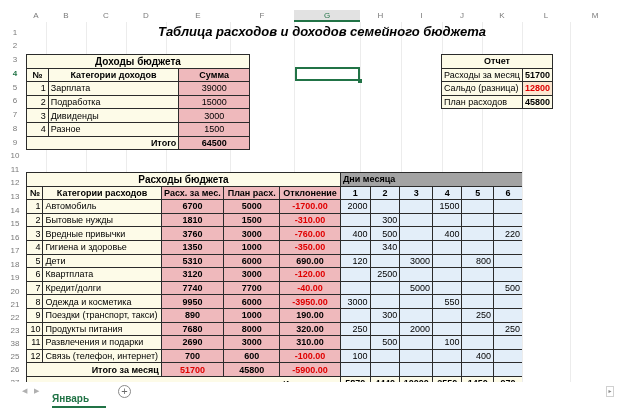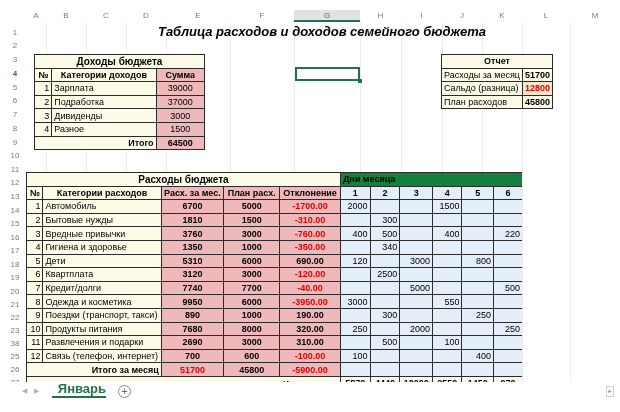--- a/index.html
+++ b/index.html
@@ -12,32 +12,32 @@
 
   .gridv { position: absolute; top: 22px; bottom: 30px; width: 1px; background: #ececec; }
 
   .title { position: absolute; top: 24px; left: 26px; width: 592px; text-align: center; font-size: 13px; font-weight: bold; font-style: italic; }
 
   table { position: absolute; border-collapse: collapse; font-size: 9px; }
   td { border: 1px solid #2b2b2b; height: 13.6px; padding: 0 2px; white-space: nowrap; overflow: hidden; }
   .cream { background: #fdfbe8; }
   .pink { background: #efb9bc; }
   .blue { background: #e3eef9; }
-  .grey { background: #15803d; }
+  .grey { background: #a3a3a3; }
   .b { font-weight: bold; }
   .c { text-align: center; }
   .r { text-align: right; }
   .red { color: #e00000; }
   .peach { background: #fbe6d0; }
 
   .selcell { position: absolute; left: 295px; top: 67px; width: 65px; height: 14px; border: 2px solid #217346; }
   .selcell::after { content: ""; position: absolute; right: -4px; bottom: -4px; width: 4px; height: 4px; background: #217346; }
 
   .tabbar { position: absolute; left: 0; right: 0; bottom: 0; height: 30px; background: #fff; }
-  .sheet-tab { position: absolute; left: 52px; top: 0; width: 54px; height: 16px; border-bottom: 2px solid #217346; font-size: 13px; font-weight: bold; color: #217346; text-align: right; line-height: 14px; }
+  .sheet-tab { position: absolute; left: 52px; top: 10px; width: 54px; height: 16px; border-bottom: 2px solid #217346; font-size: 10px; font-weight: bold; color: #217346; text-align: left; line-height: 14px; }
   .nav-arrow { position: absolute; top: 5px; font-size: 7px; color: #b0b0b0; }
   .add-sheet { position: absolute; left: 118px; top: 3px; width: 13px; height: 13px; border: 1px solid #8a8a8a; border-radius: 50%; font-size: 11px; line-height: 11px; text-align: center; color: #6a6a6a; }
   .scroll-ind { position: absolute; right: 6px; top: 4px; width: 8px; height: 11px; border: 1px solid #d0d0d0; font-size: 6px; text-align: center; color: #888; }
 </style>
 </head>
 <body>
 
 <div>
   <div class="colhead" style="left:26px;width:20px">A</div>
   <div class="colhead" style="left:46px;width:40px">B</div>
@@ -94,39 +94,39 @@
   <div class="rowhead" style="top:339px">38</div>
   <div class="rowhead" style="top:352px">25</div>
   <div class="rowhead" style="top:365px">26</div>
   <div class="rowhead" style="top:378px">27</div>
 </div>
 
 <div class="title">Таблица расходов и доходов семейного бюджета</div>
 
 <div class="selcell"></div>
 
-<table style="left:34px;top:54px;width:171px">
+<table style="left:26px;top:54px;width:224px">
   <tbody>
       <tr class="cream">
     <td colspan="3" class="c b" style="font-size:10px;border-bottom:1px solid #2b2b2b">Доходы бюджета</td>
   </tr>
   <tr>
     <td class="cream c b" style="width:20px">№</td>
     <td class="cream c b" style="width:120px">Категории доходов</td>
     <td class="pink c b" style="width:65px">Сумма</td>
   </tr>
   <tr>
     <td class="cream r">1</td>
     <td class="cream">Зарплата</td>
     <td class="pink c">39000</td>
   </tr>
   <tr>
     <td class="cream r">2</td>
     <td class="cream">Подработка</td>
-    <td class="pink c">37000</td>
+    <td class="pink c">15000</td>
   </tr>
   <tr>
     <td class="cream r">3</td>
     <td class="cream">Дивиденды</td>
     <td class="pink c">3000</td>
   </tr>
   <tr>
     <td class="cream r">4</td>
     <td class="cream">Разное</td>
     <td class="pink c">1500</td>

